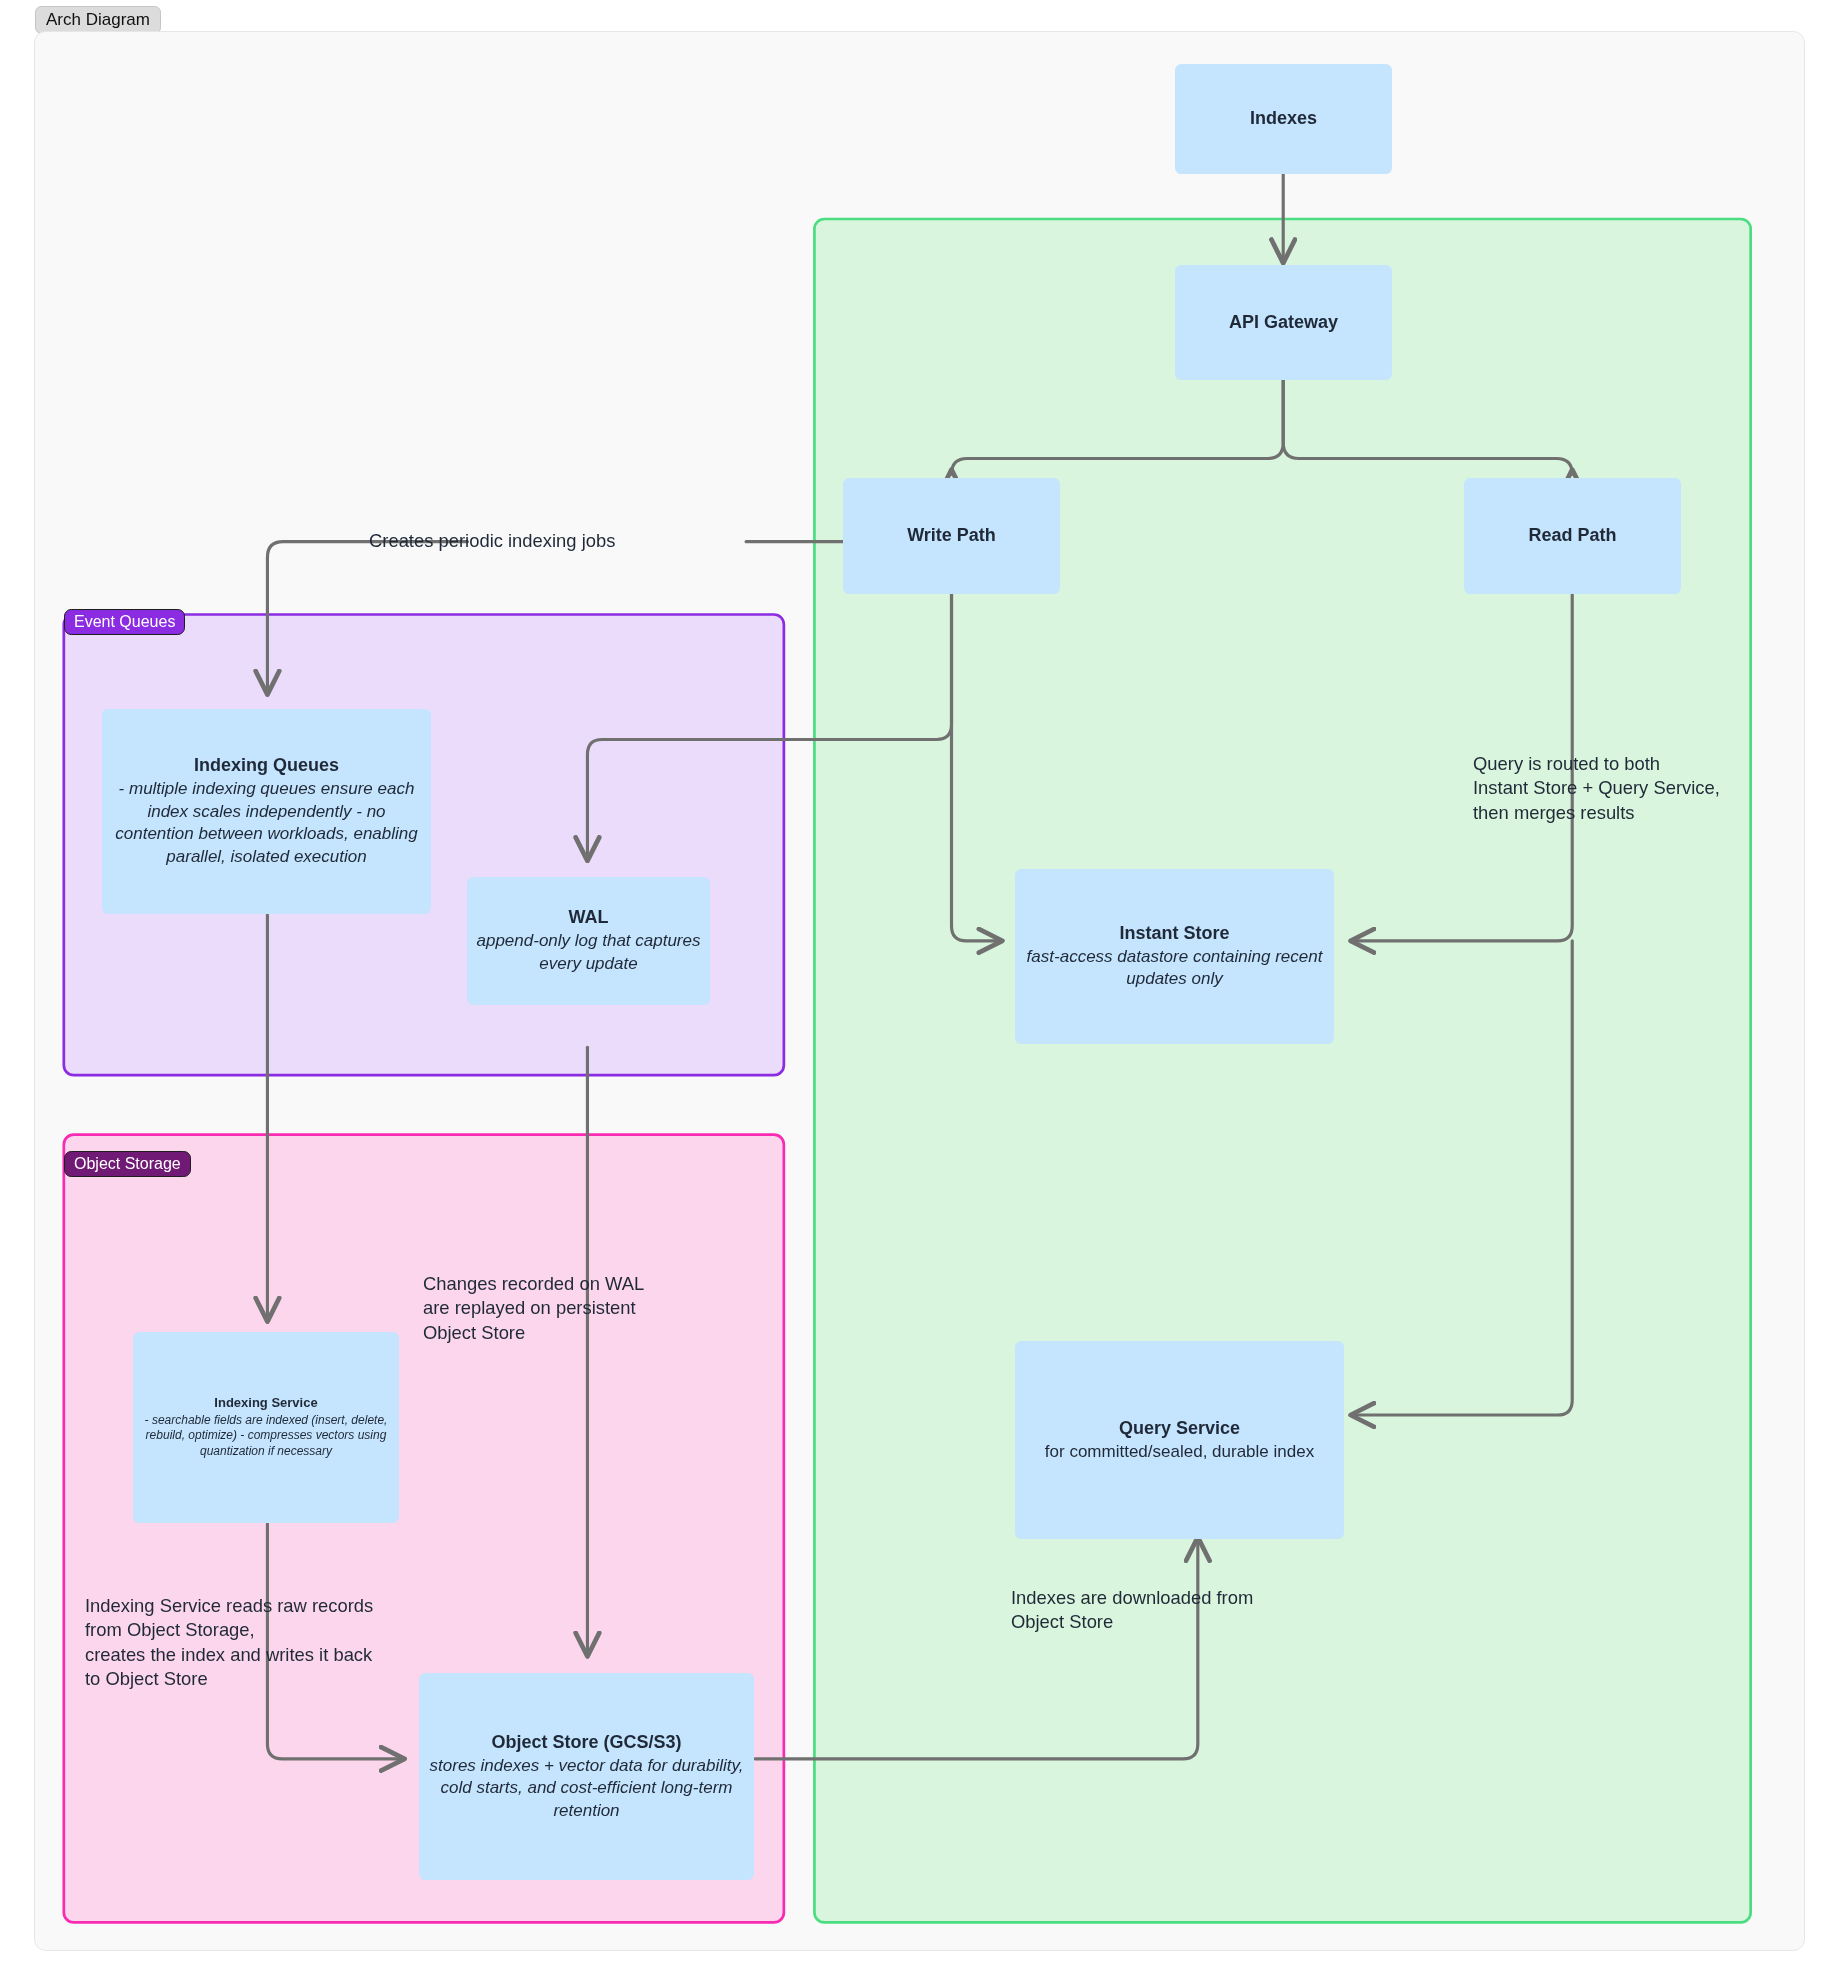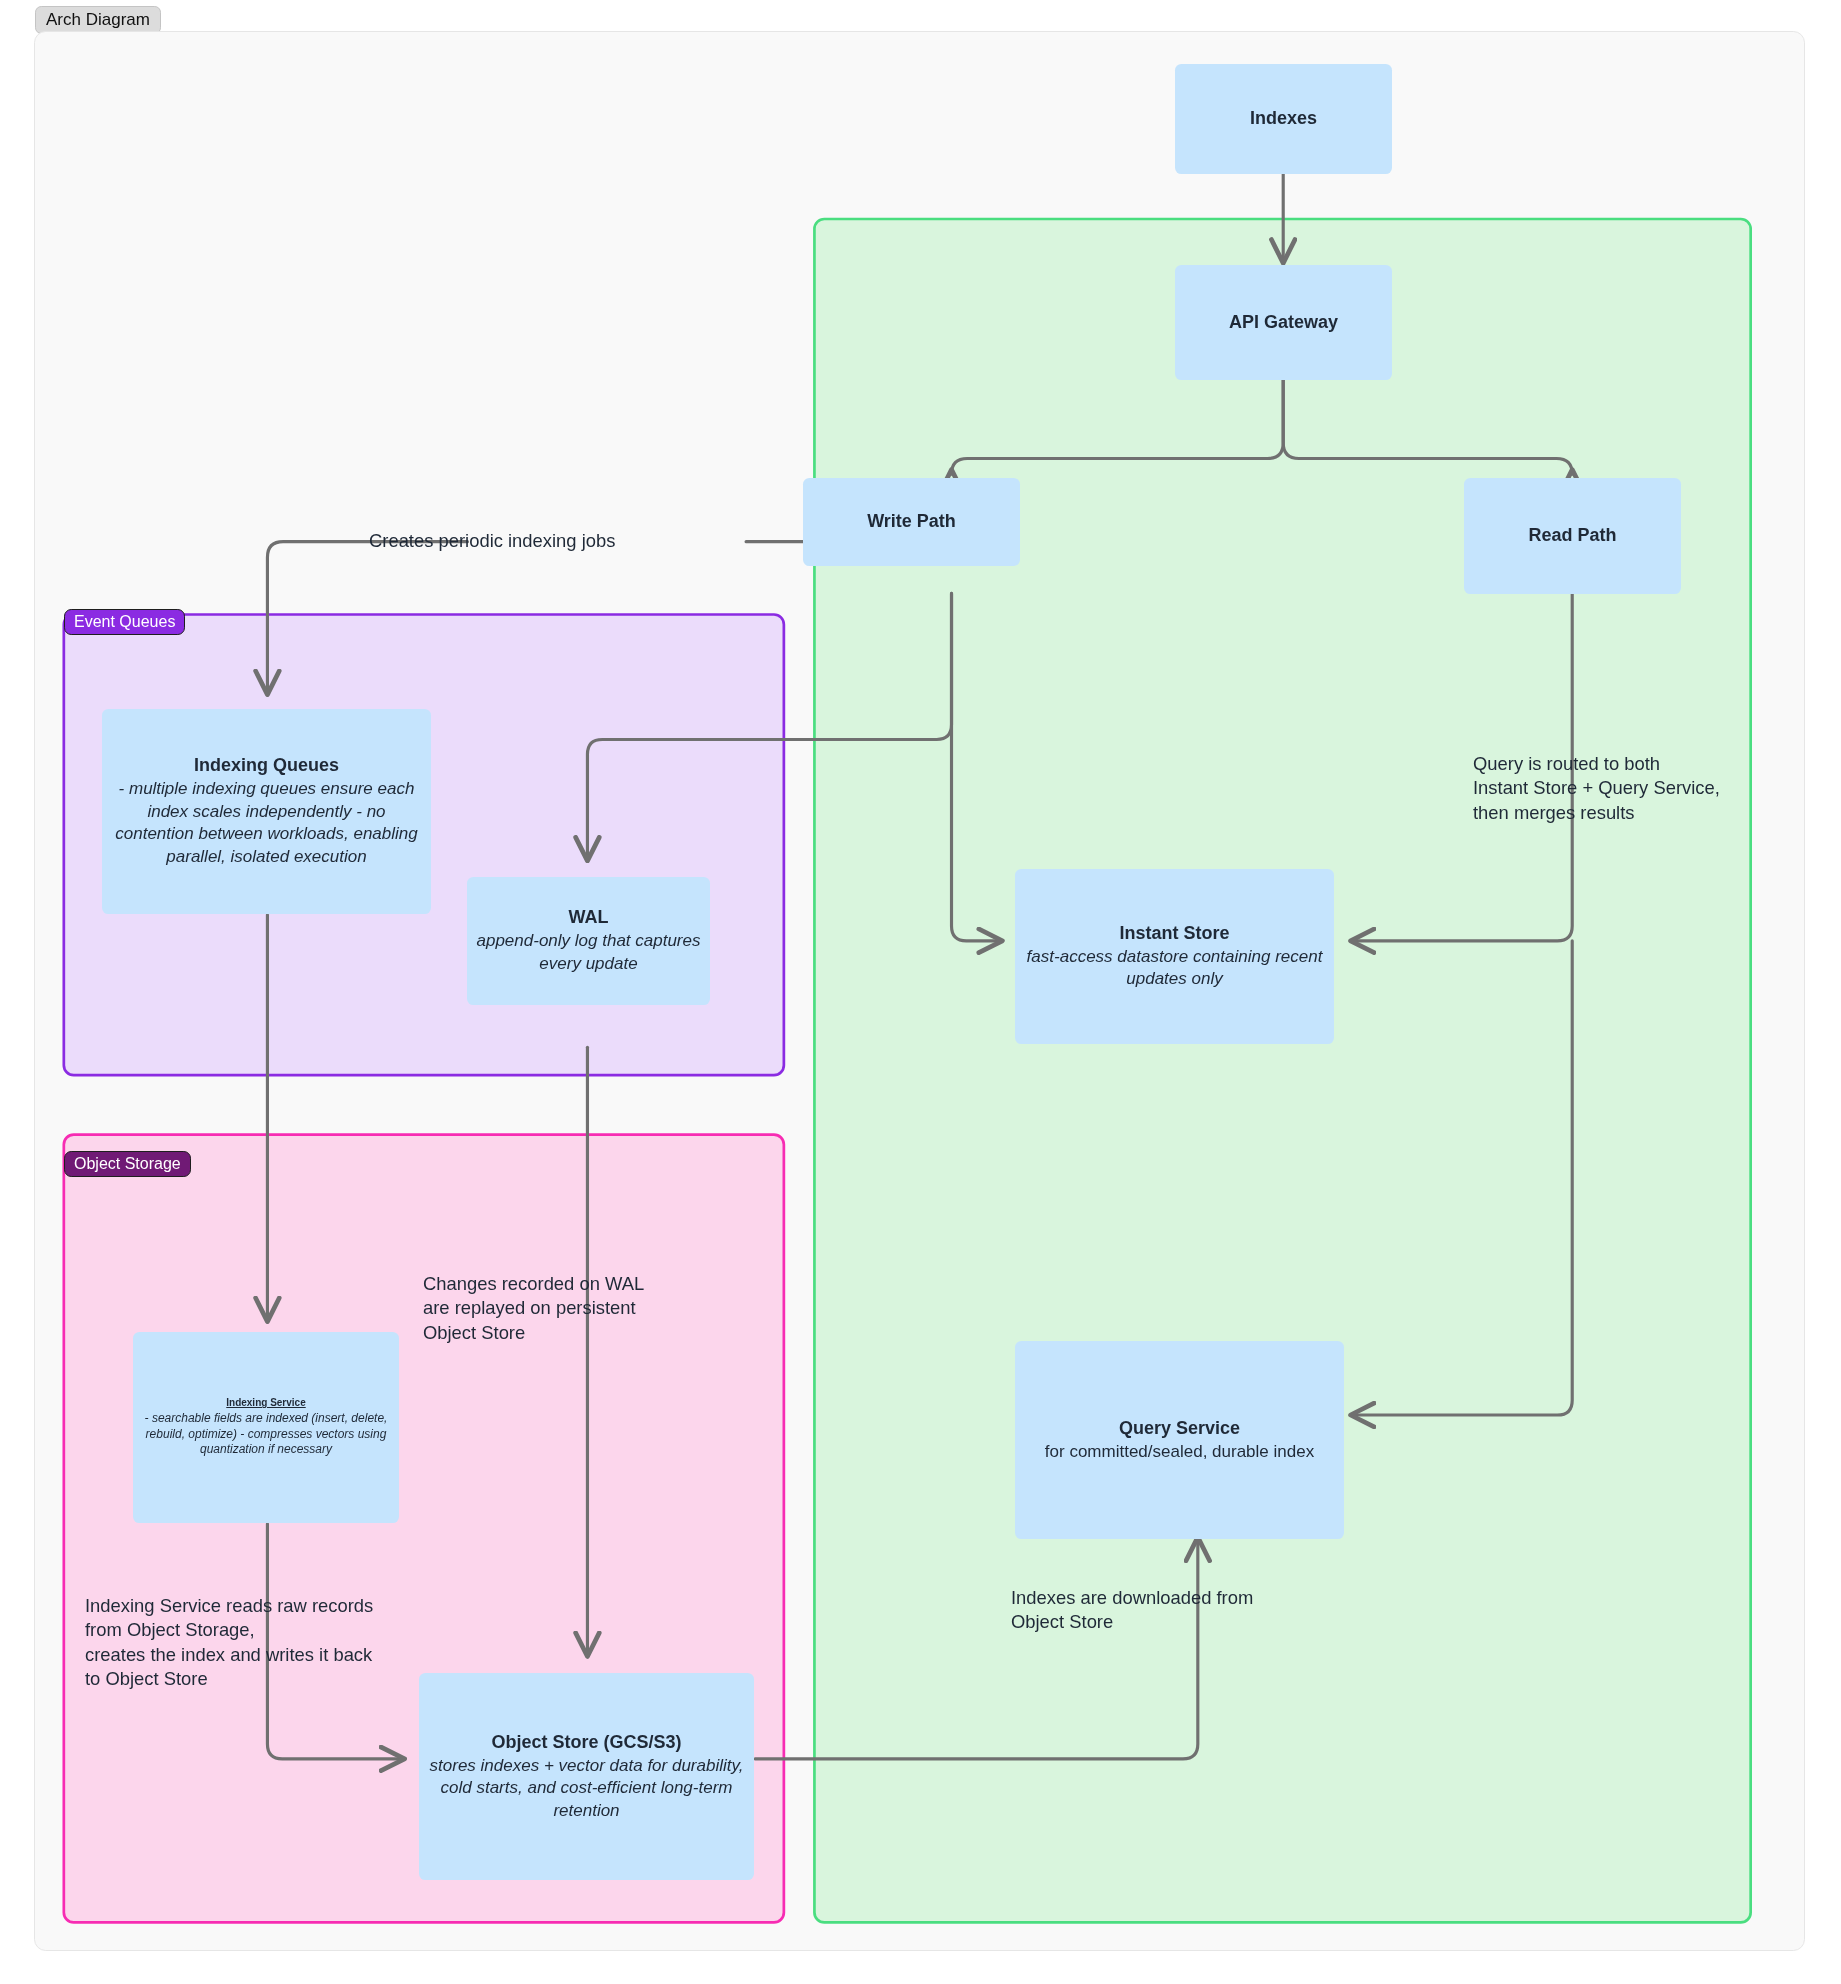--- a/index.html
+++ b/index.html
@@ -89,21 +89,21 @@
     font-size: 18px;
     line-height: 1.28;
   }
   .node-desc {
     font-style: italic;
     font-size: 17px;
     line-height: 1.33;
     margin-top: 0.9px;
   }
   .node-desc.plain { font-style: normal; }
-  .node-small .node-title { font-size: 10px; text-decoration: underline; }
+  .node-small .node-title { font-size: 13px; }
   .node-small .node-desc { font-size: 12px; line-height: 1.30; }
   .edge-label {
     position: absolute;
     font-size: 18.4px;
     line-height: 1.32;
     color: #1f2937;
     white-space: pre-line;
   }
 </style>
 </head>
@@ -159,21 +159,21 @@
   </svg>
 
   <div class="node-box" style="left:1175px; top:64px; width:217px; height:110px;">
     <div class="node-title">Indexes</div>
   </div>
 
   <div class="node-box" style="left:1175px; top:265px; width:217px; height:115px;">
     <div class="node-title">API Gateway</div>
   </div>
 
-  <div class="node-box" style="left:803px; top:478px; width:217px; height:88px;">
+  <div class="node-box" style="left:843px; top:478px; width:217px; height:116px;">
     <div class="node-title">Write Path</div>
   </div>
 
   <div class="node-box" style="left:1464px; top:478px; width:217px; height:116px;">
     <div class="node-title">Read Path</div>
   </div>
 
   <div class="node-box" style="left:102px; top:709px; width:329px; height:205px; padding:0 8px;">
     <div class="node-title">Indexing Queues</div>
     <div class="node-desc">- multiple indexing queues ensure each index scales independently

